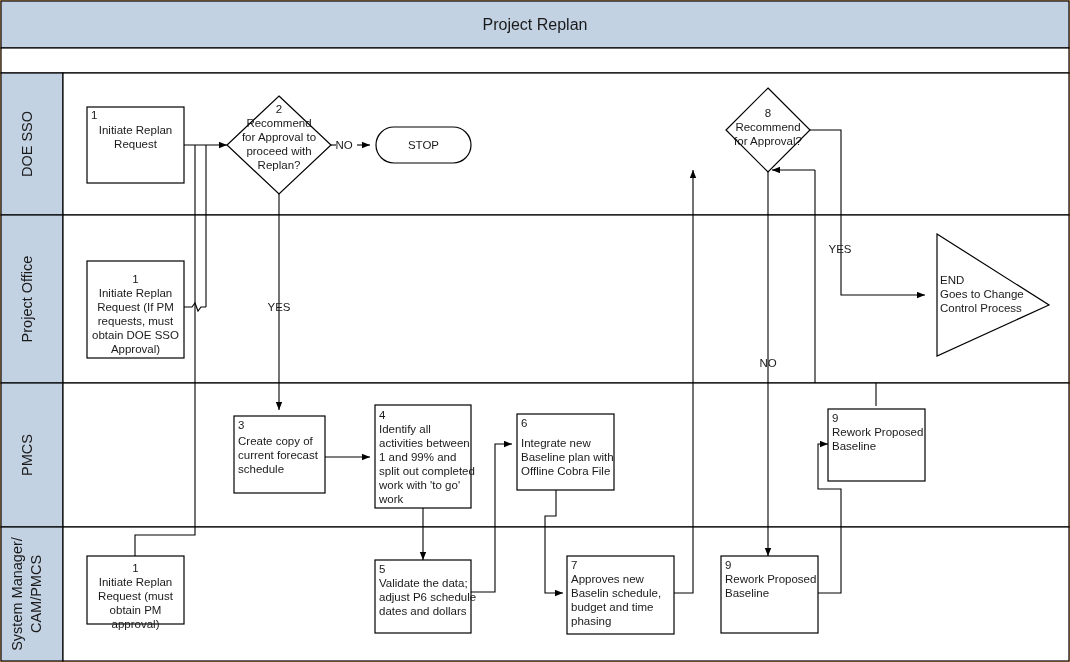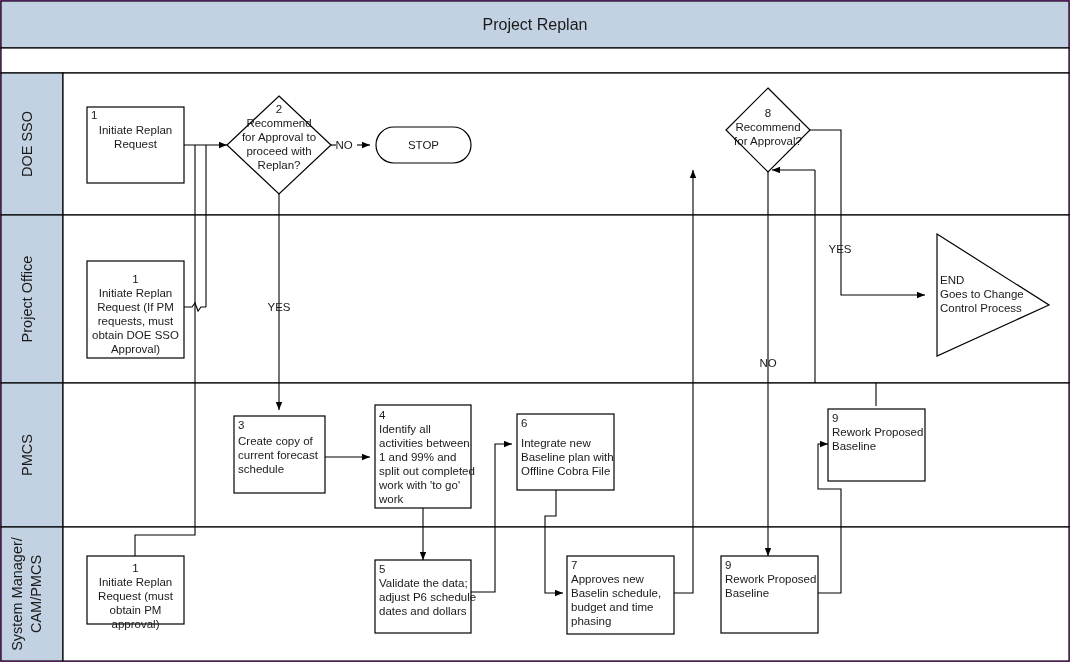--- a/index.html
+++ b/index.html
@@ -1,17 +1,17 @@
 <!DOCTYPE html>
 <html><head>
 <meta charset="utf-8">
 <style>
   html,body{margin:0;padding:0;background:#ffffff;}
   body{font-family:"Liberation Sans",sans-serif;}
-  #page{position:relative;width:1070px;height:662px;overflow:hidden;background:#d946ef;}
+  #page{position:relative;width:1070px;height:662px;overflow:hidden;background:#fdba74;}
   #page svg{position:absolute;top:0;left:0;}
   .shape-text{font-family:"Liberation Sans",sans-serif;font-size:11.5px;fill:#1a1a1a;}
   .title-text{font-family:"Liberation Sans",sans-serif;font-size:16px;fill:#1a1a1a;}
   .lane-text{font-family:"Liberation Sans",sans-serif;font-size:14.5px;fill:#1a1a1a;}
   .edge-label{font-family:"Liberation Sans",sans-serif;font-size:11.5px;fill:#1a1a1a;}
   .num-text{font-family:"Liberation Sans",sans-serif;font-size:11.5px;fill:#1a1a1a;}
   .ln{stroke:#000;stroke-width:1.1;fill:none;}
   .shp{stroke:#000;stroke-width:1.2;fill:#ffffff;}
 </style>
 </head>

